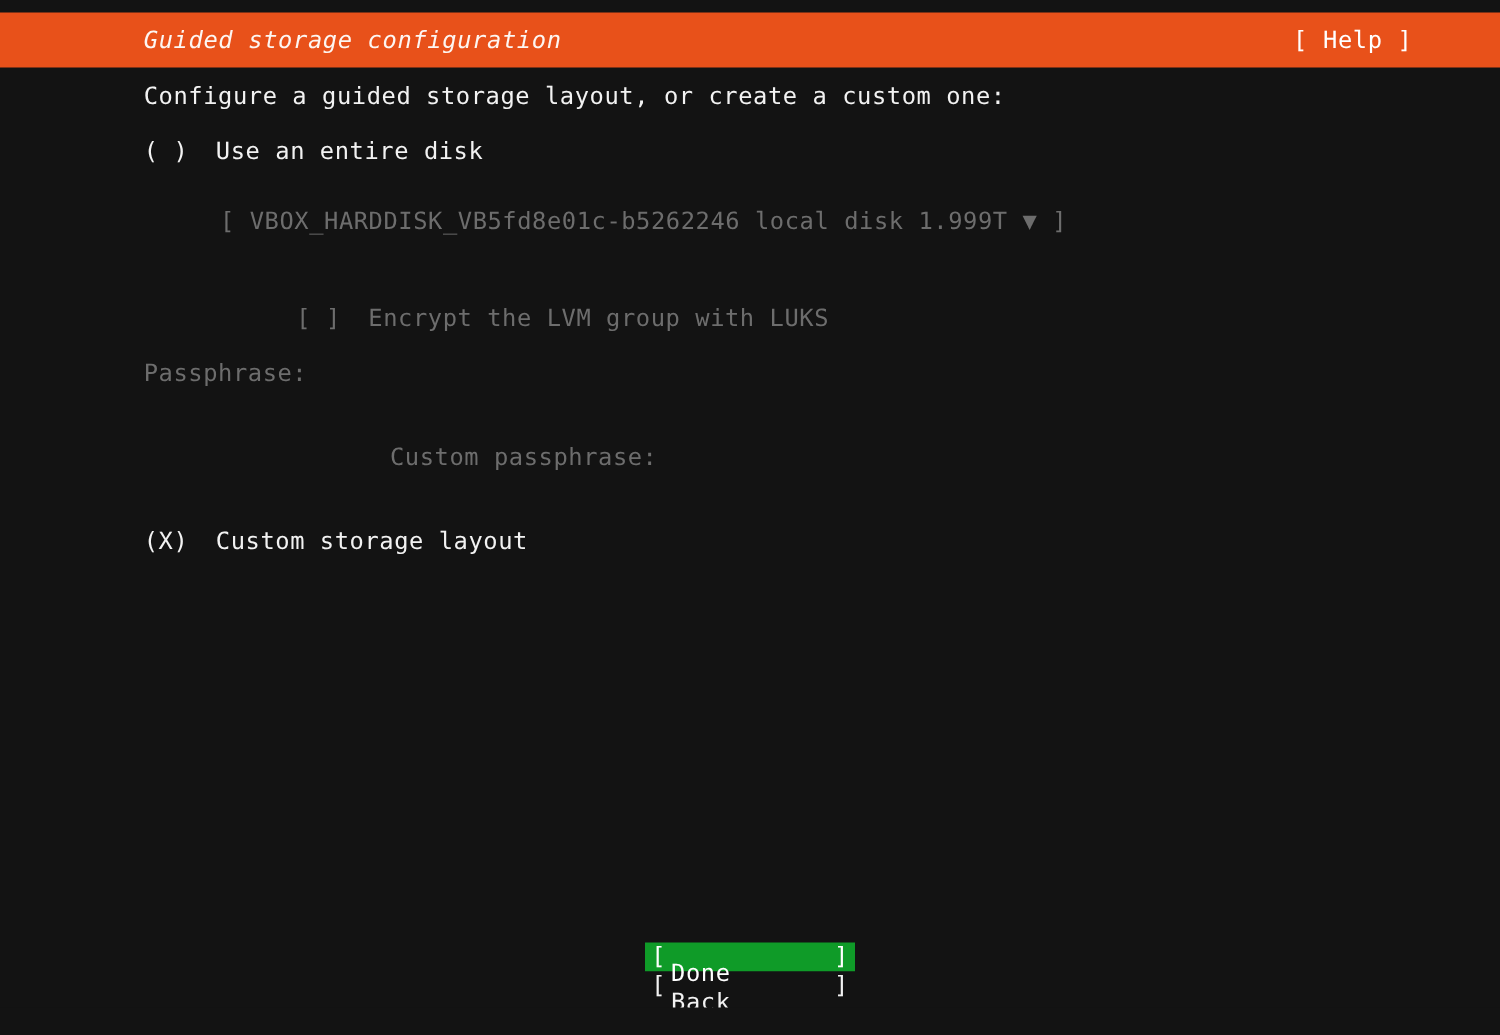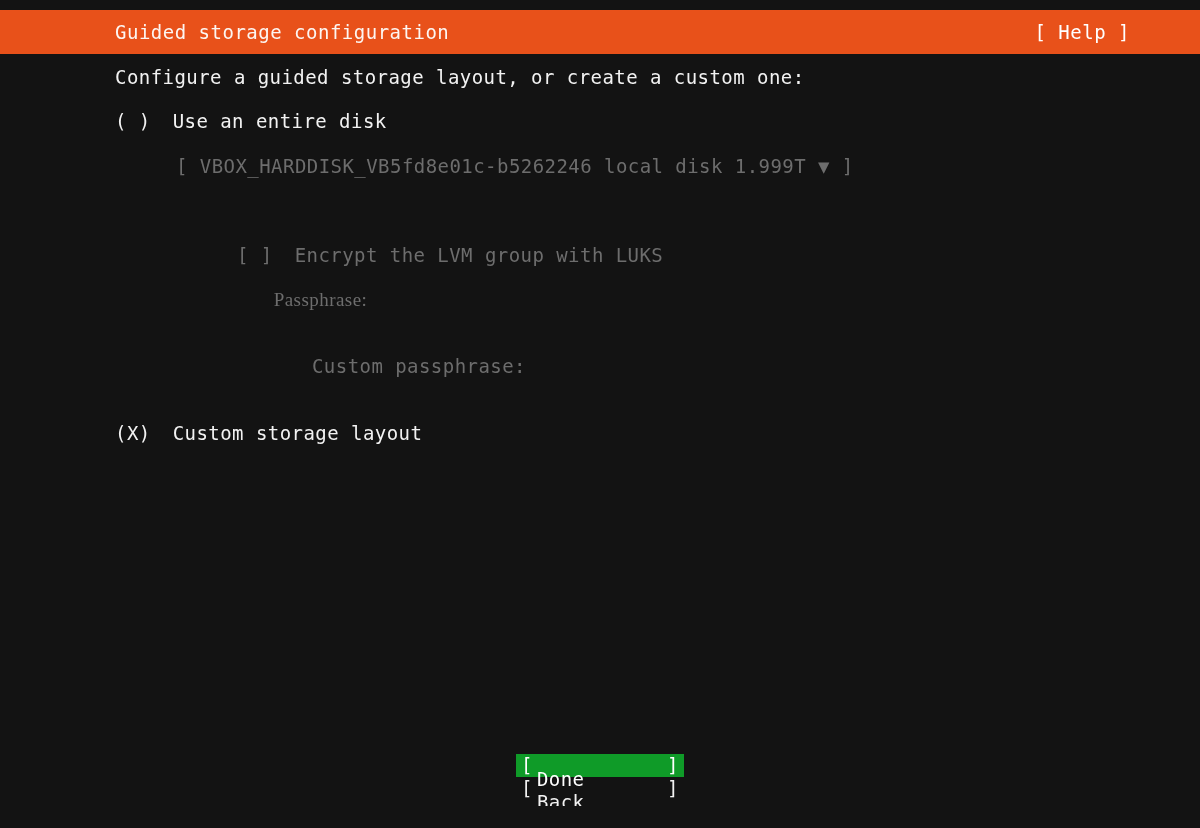--- a/index.html
+++ b/index.html
@@ -36,20 +36,21 @@
     display: flex;
     align-items: center;
     justify-content: space-between;
   }
   .header-title {
     color: #fdf6f2;
     font-size: 19px;
     letter-spacing: 0.5px;
     margin-left: 115px;
     white-space: pre;
+    font-style: italic;
   }
   .header-help {
     color: #ffffff;
     font-size: 19px;
     letter-spacing: 0.5px;
     margin-right: 70px;
     white-space: pre;
     cursor: pointer;
   }
 
@@ -65,24 +66,24 @@
     position: absolute;
     white-space: pre;
     font-size: 19px;
     letter-spacing: 0.45px;
   }
   .bright   { color: #f2f2f2; }
   .dim      { color: #6d6d6d; }
 
   .row-intro      { left: 115px; top: 14px; }
   .row-entire     { left: 115px; top: 58px; text-decoration: underline; }
-  .row-disk       { left: 176px; top: 103px; }
+  .row-disk       { left: 176px; top: 114px; }
   .row-lvm        { left: 176px; top: 147px; }
   .row-luks       { left: 237px; top: 192px; }
-  .row-pass       { left: 115px; top: 236px; width: 411px; text-align: center; font-family: Liberation Serif, serif; }
+  .row-pass       { left: 115px; top: 236px; width: 411px; text-align: left; }
   .row-confirm    { left: 115px; top: 303px; width: 411px; text-align: right; }
   .row-custom     { left: 115px; top: 370px; }
 
   .marker  { display: inline-block; }
   .label   { display: inline-block; }
   .gap-wide{ display: inline-block; width: 22px; }
 
   .caret {
     display: inline-block;
     color: #6d6d6d;

